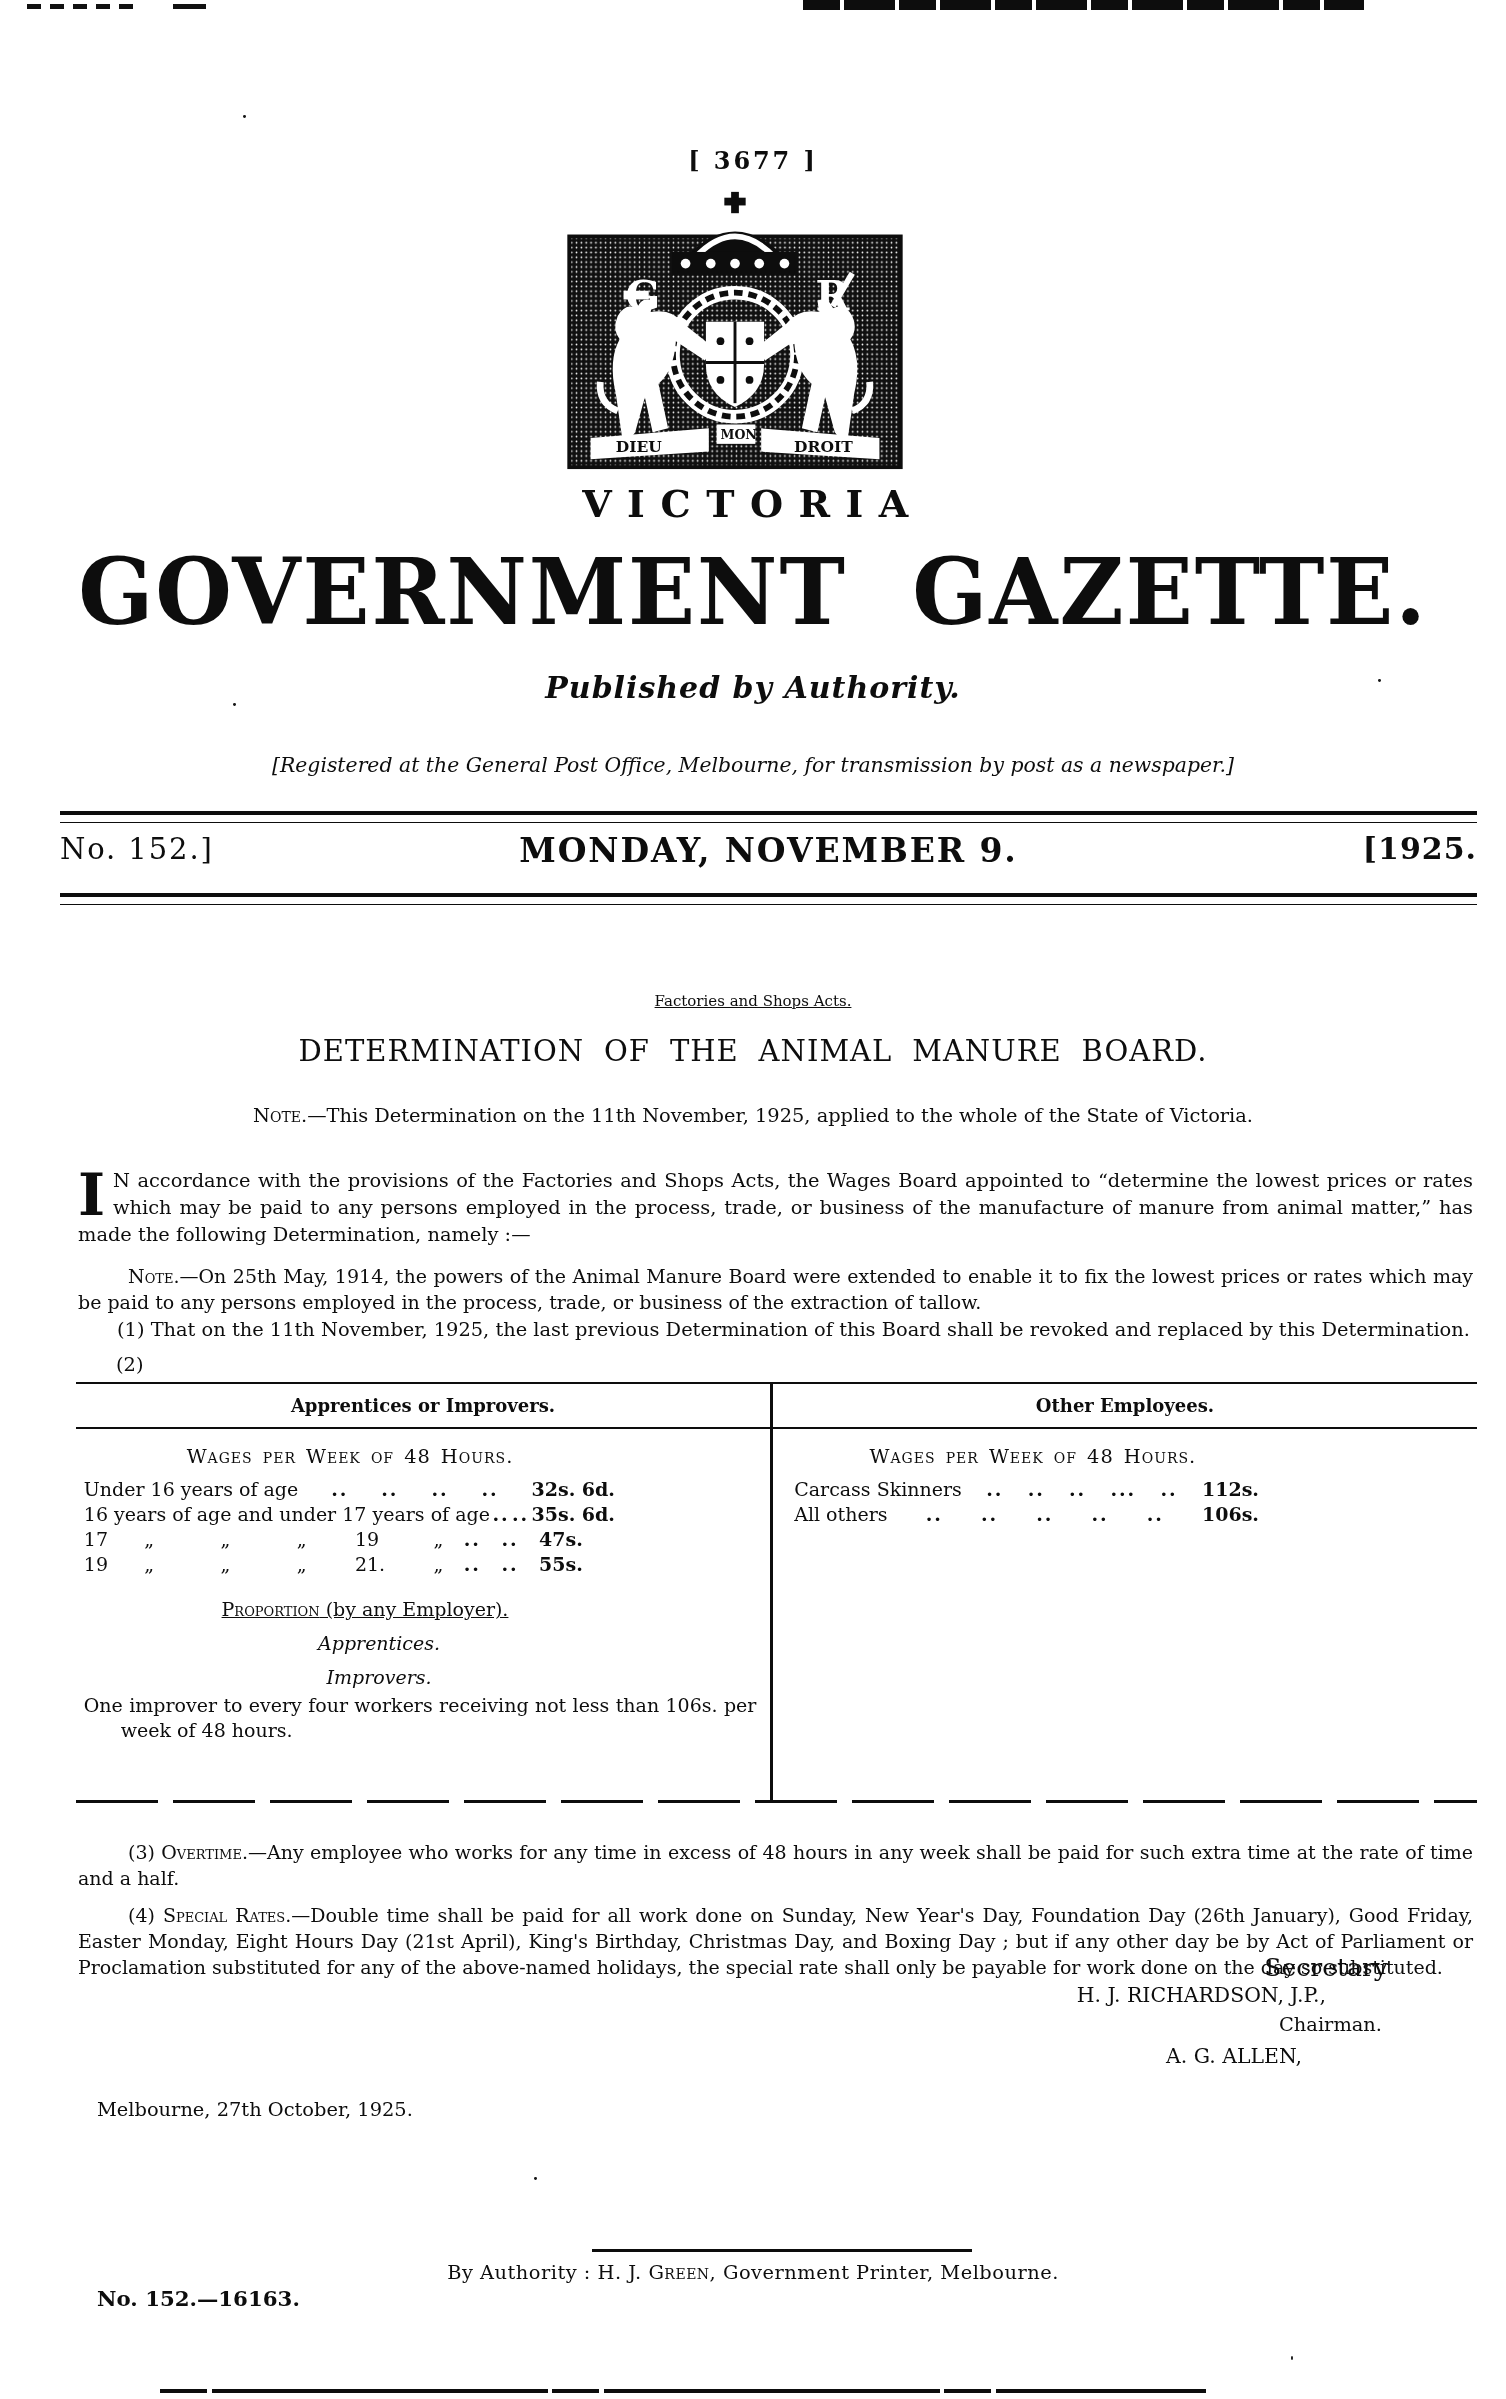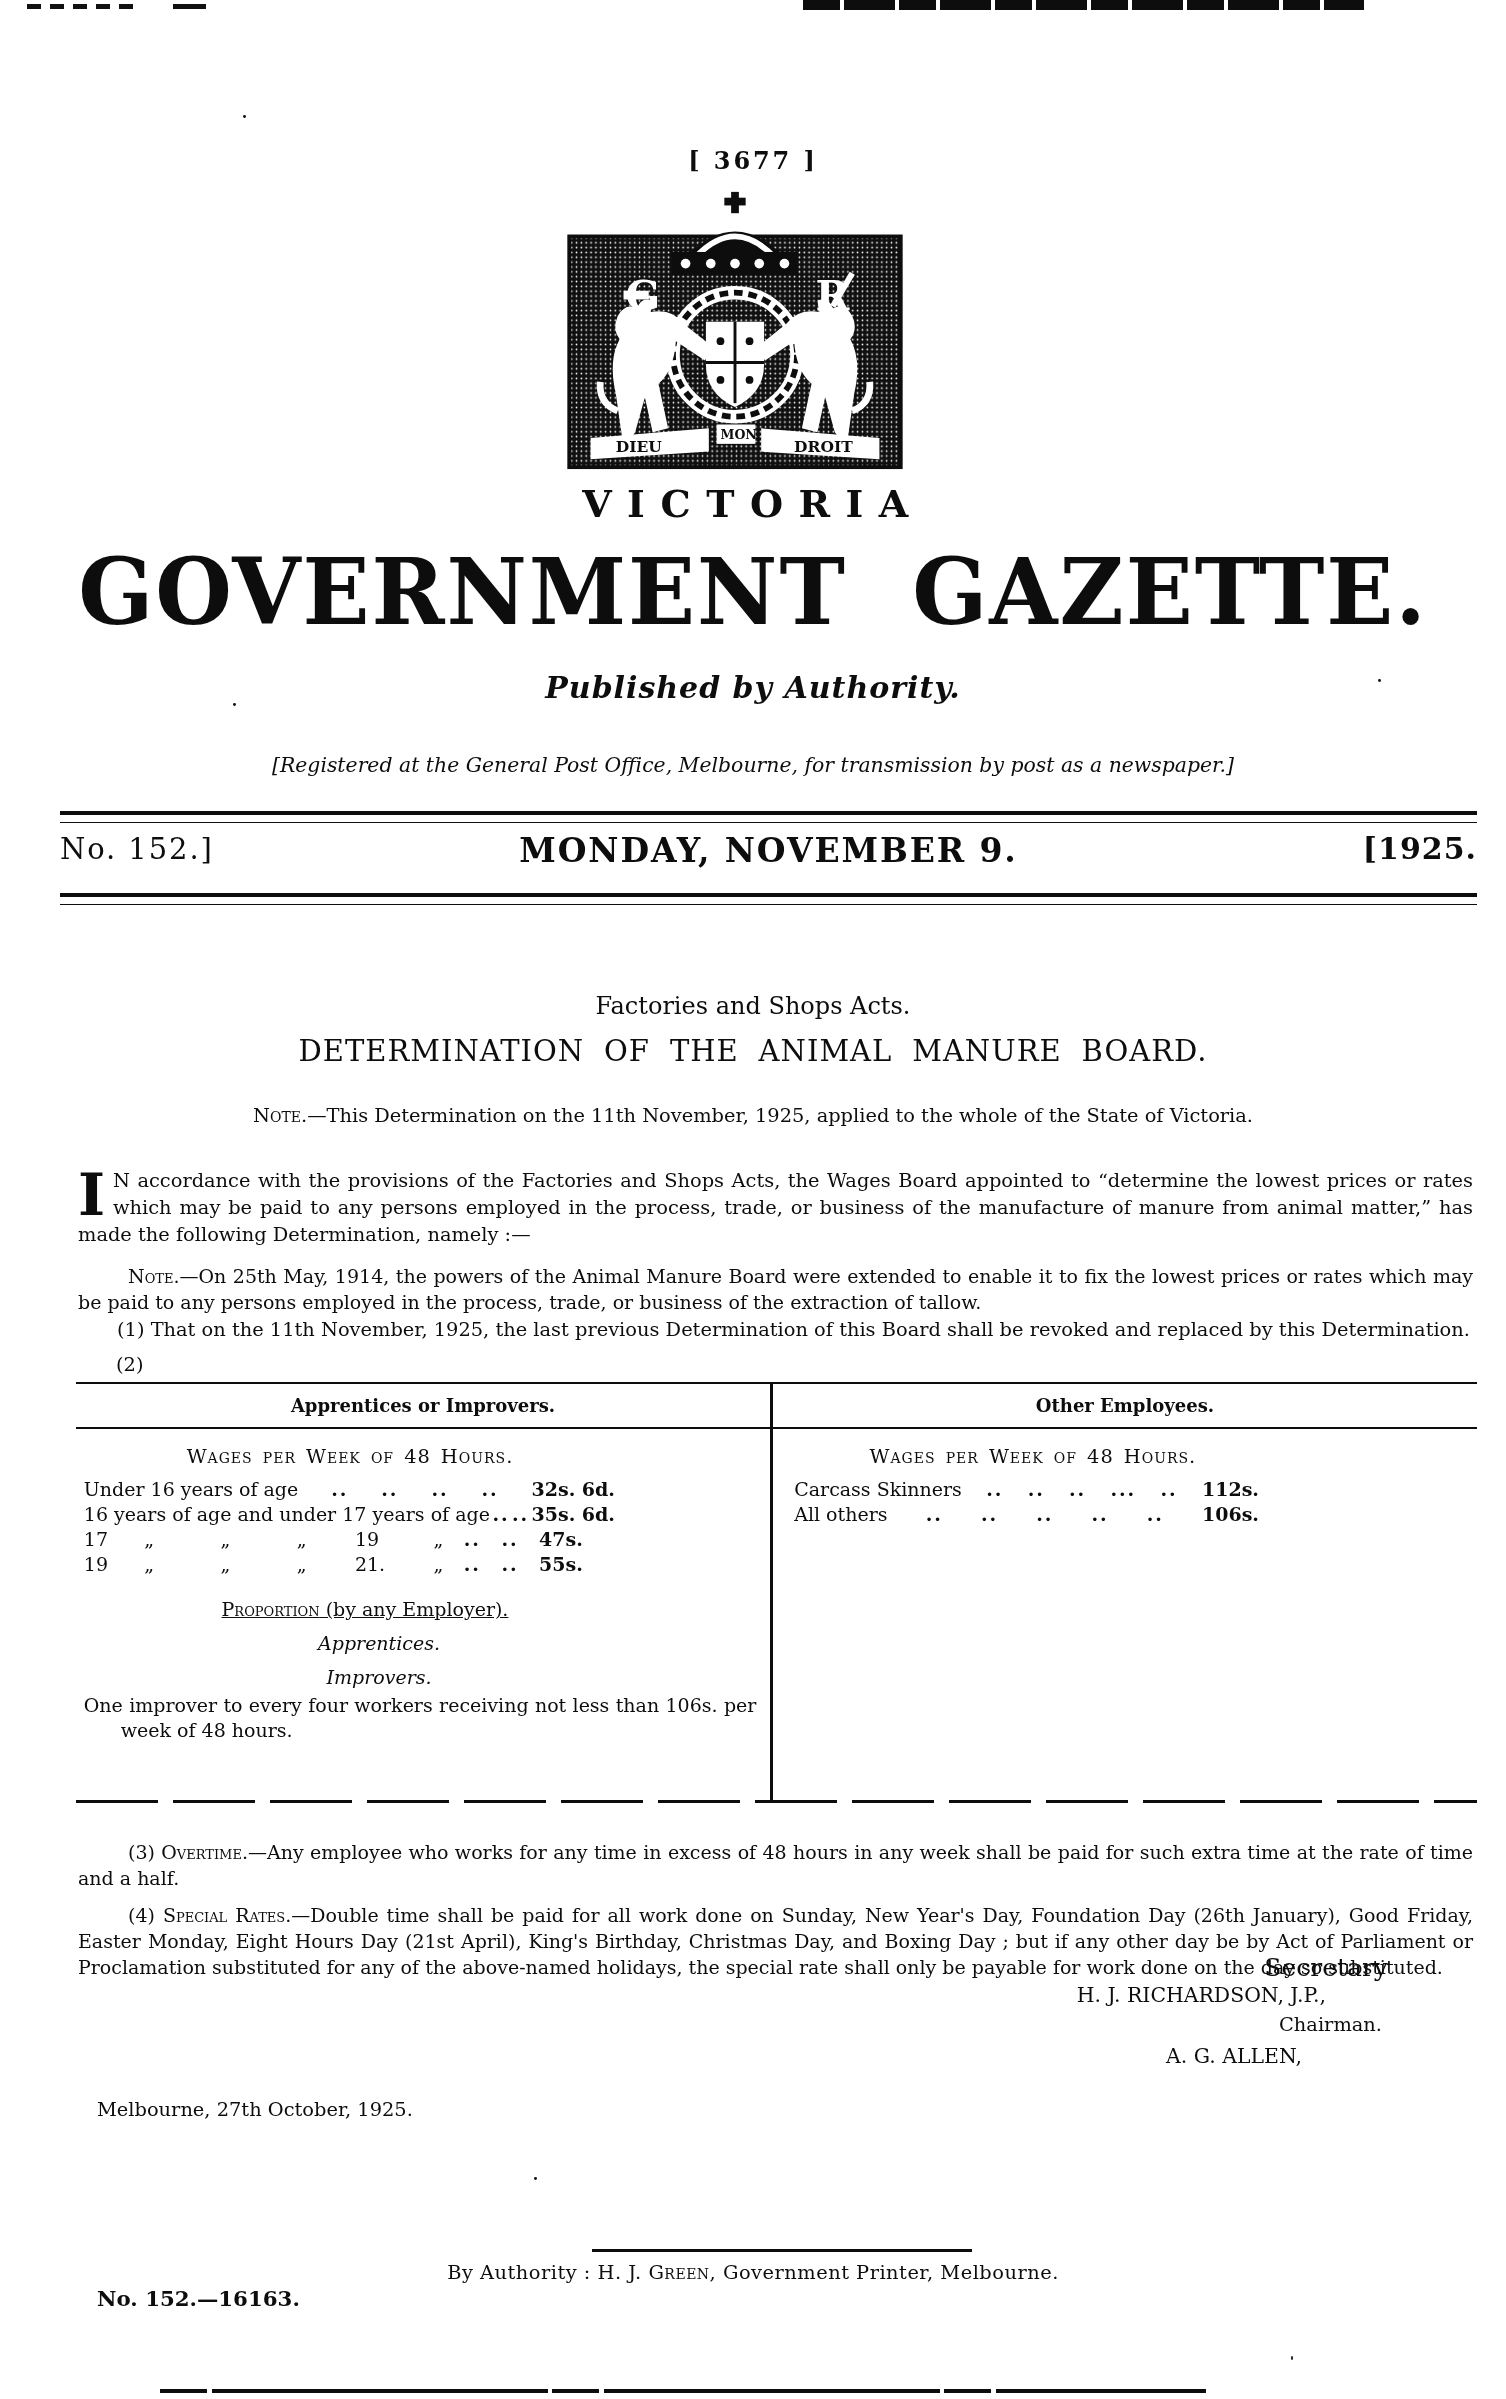--- a/index.html
+++ b/index.html
@@ -30,21 +30,21 @@
   .registration{top:753px;font-size:20.4px;font-style:italic;}
 
   .double-rule{left:60px;right:29px;height:6.8px;border-top:4.9px solid #0d0d0d;border-bottom:1.9px solid #0d0d0d;}
   .rule-a{top:811px;}
   .rule-b{top:893px;}
   .dateline{top:831px;left:60px;right:29px;display:flex;justify-content:space-between;align-items:baseline;}
   .issue-no{font-size:29px;letter-spacing:1.9px;}
   .date-center{font-size:33px;font-weight:bold;letter-spacing:1.9px;position:absolute;left:0;right:0;text-align:center;top:0;}
   .year{font-size:30px;font-weight:bold;letter-spacing:1px;}
 
-  .acts-line{top:992px;font-size:24px;}
+  .acts-line{top:992px;font-size:15px;text-decoration:underline;}
   .det-heading{top:1034px;font-size:29px;letter-spacing:1px;word-spacing:9.7px;}
   .note1{top:1104px;font-size:19.4px;}
   .sc{font-variant:small-caps;}
 
   .para{left:78px;right:33px;font-size:19.4px;line-height:1.38;text-align:justify;}
   .para1{top:1149px;}
   .dropcap{float:left;font-size:58px;line-height:0.82;padding:3.9px 7.8px 0 0;font-weight:bold;}
   .note2{top:1244px;text-indent:50px;font-size:19px;}
   .clause1{top:1298px;text-indent:39px;}
   .label2{top:1353px;left:116px;font-size:19.4px;}

